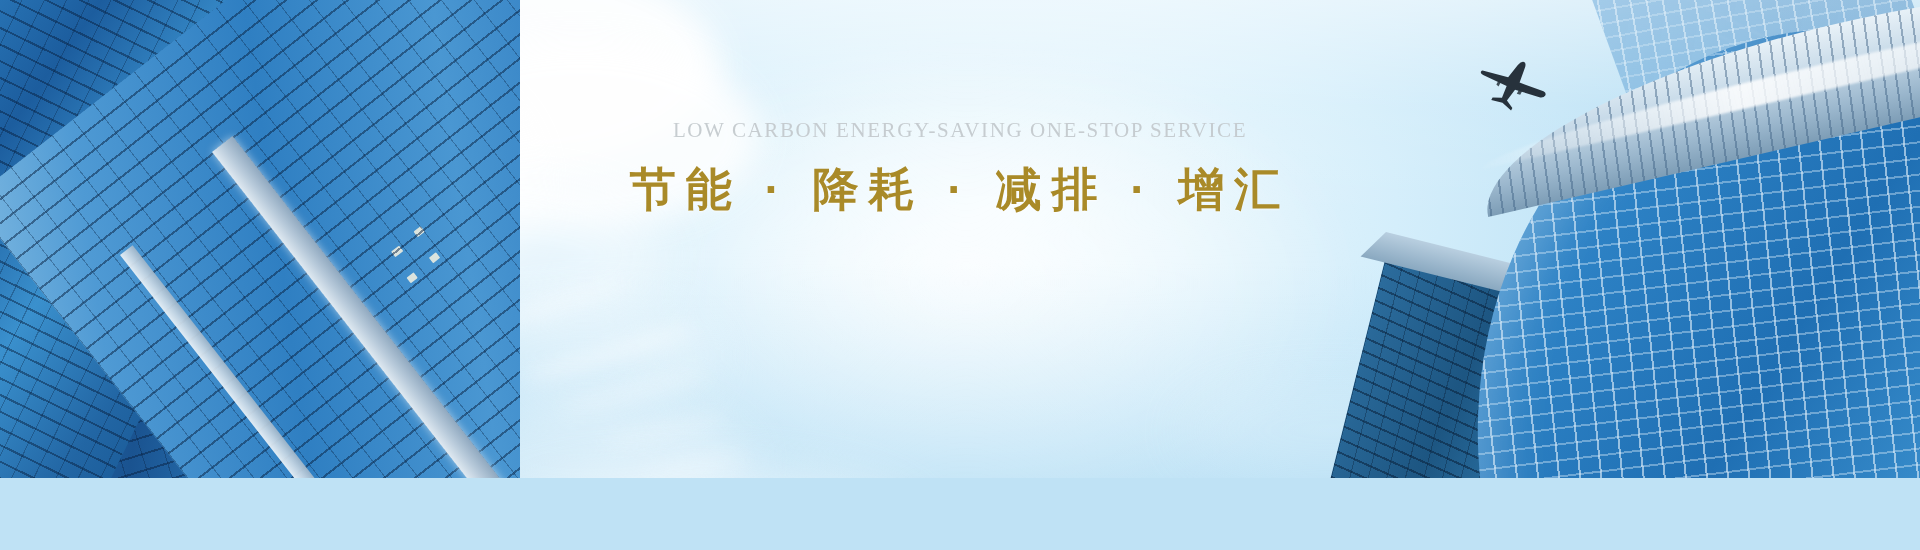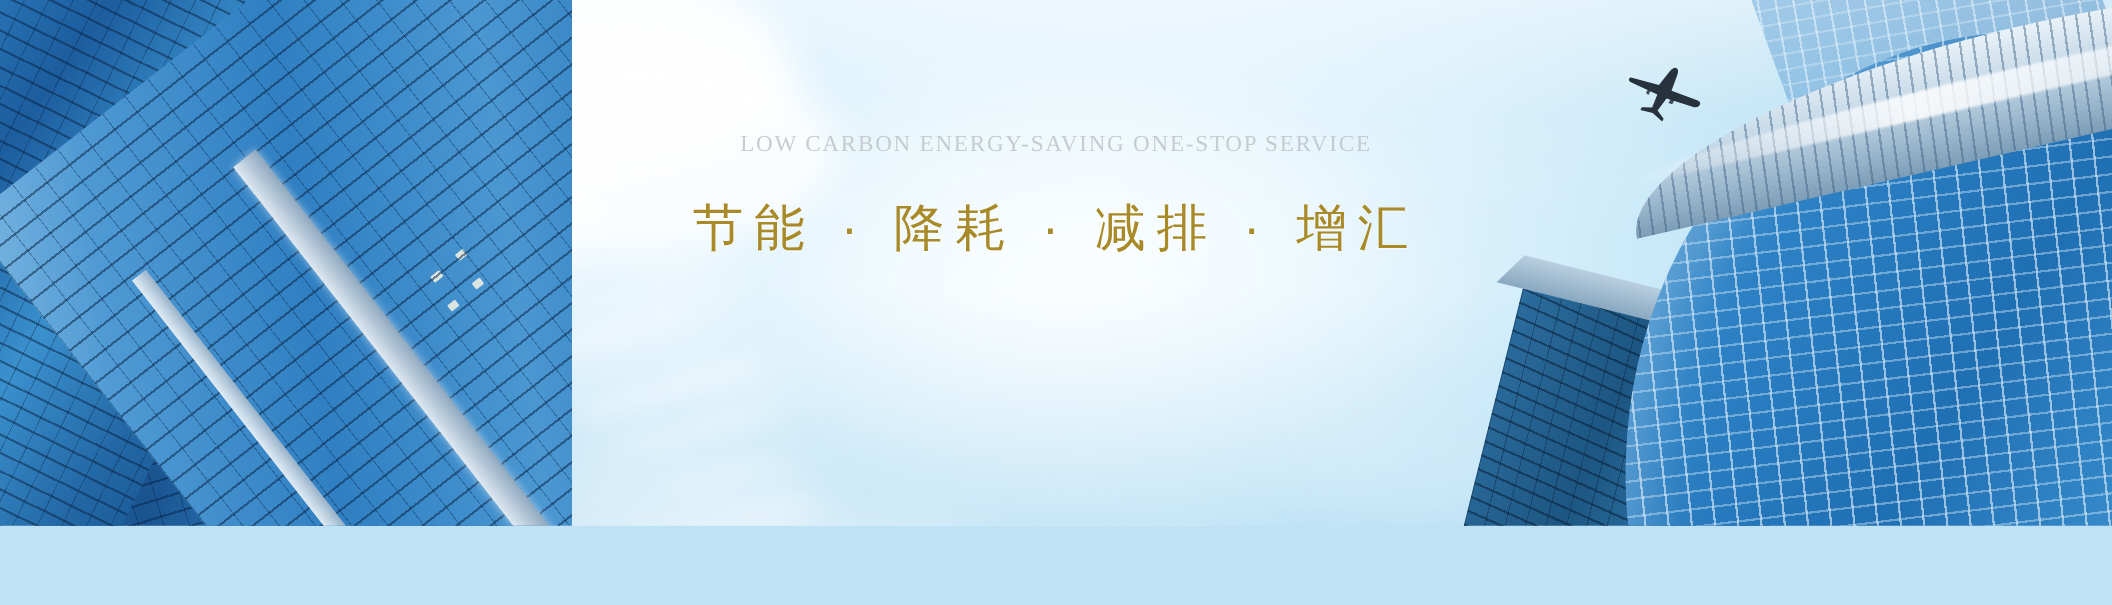--- a/index.html
+++ b/index.html
@@ -231,22 +231,22 @@
     position:absolute; left:0; right:0; top:118px;
     text-align:center; z-index:40;
   }
   .eyebrow{
     font-family:"Liberation Serif","DejaVu Serif",serif;
     font-size:21px; letter-spacing:1.6px;
     color:#c3c9cd; opacity:.92;
     white-space:nowrap;
   }
   .subhead{
-    margin-top:34px;
-    font-size:46px; font-weight:400;
+    margin-top:16px;
+    font-size:46px; font-weight:700;
     letter-spacing:10px;
     color:#a98a28;
     text-shadow:0 1px 2px rgba(255,255,255,.65);
     white-space:nowrap;
   }
   .headline{
     margin-top:14px;
     font-size:62px; font-weight:700;
     letter-spacing:8px;
     color:#ac8518;

